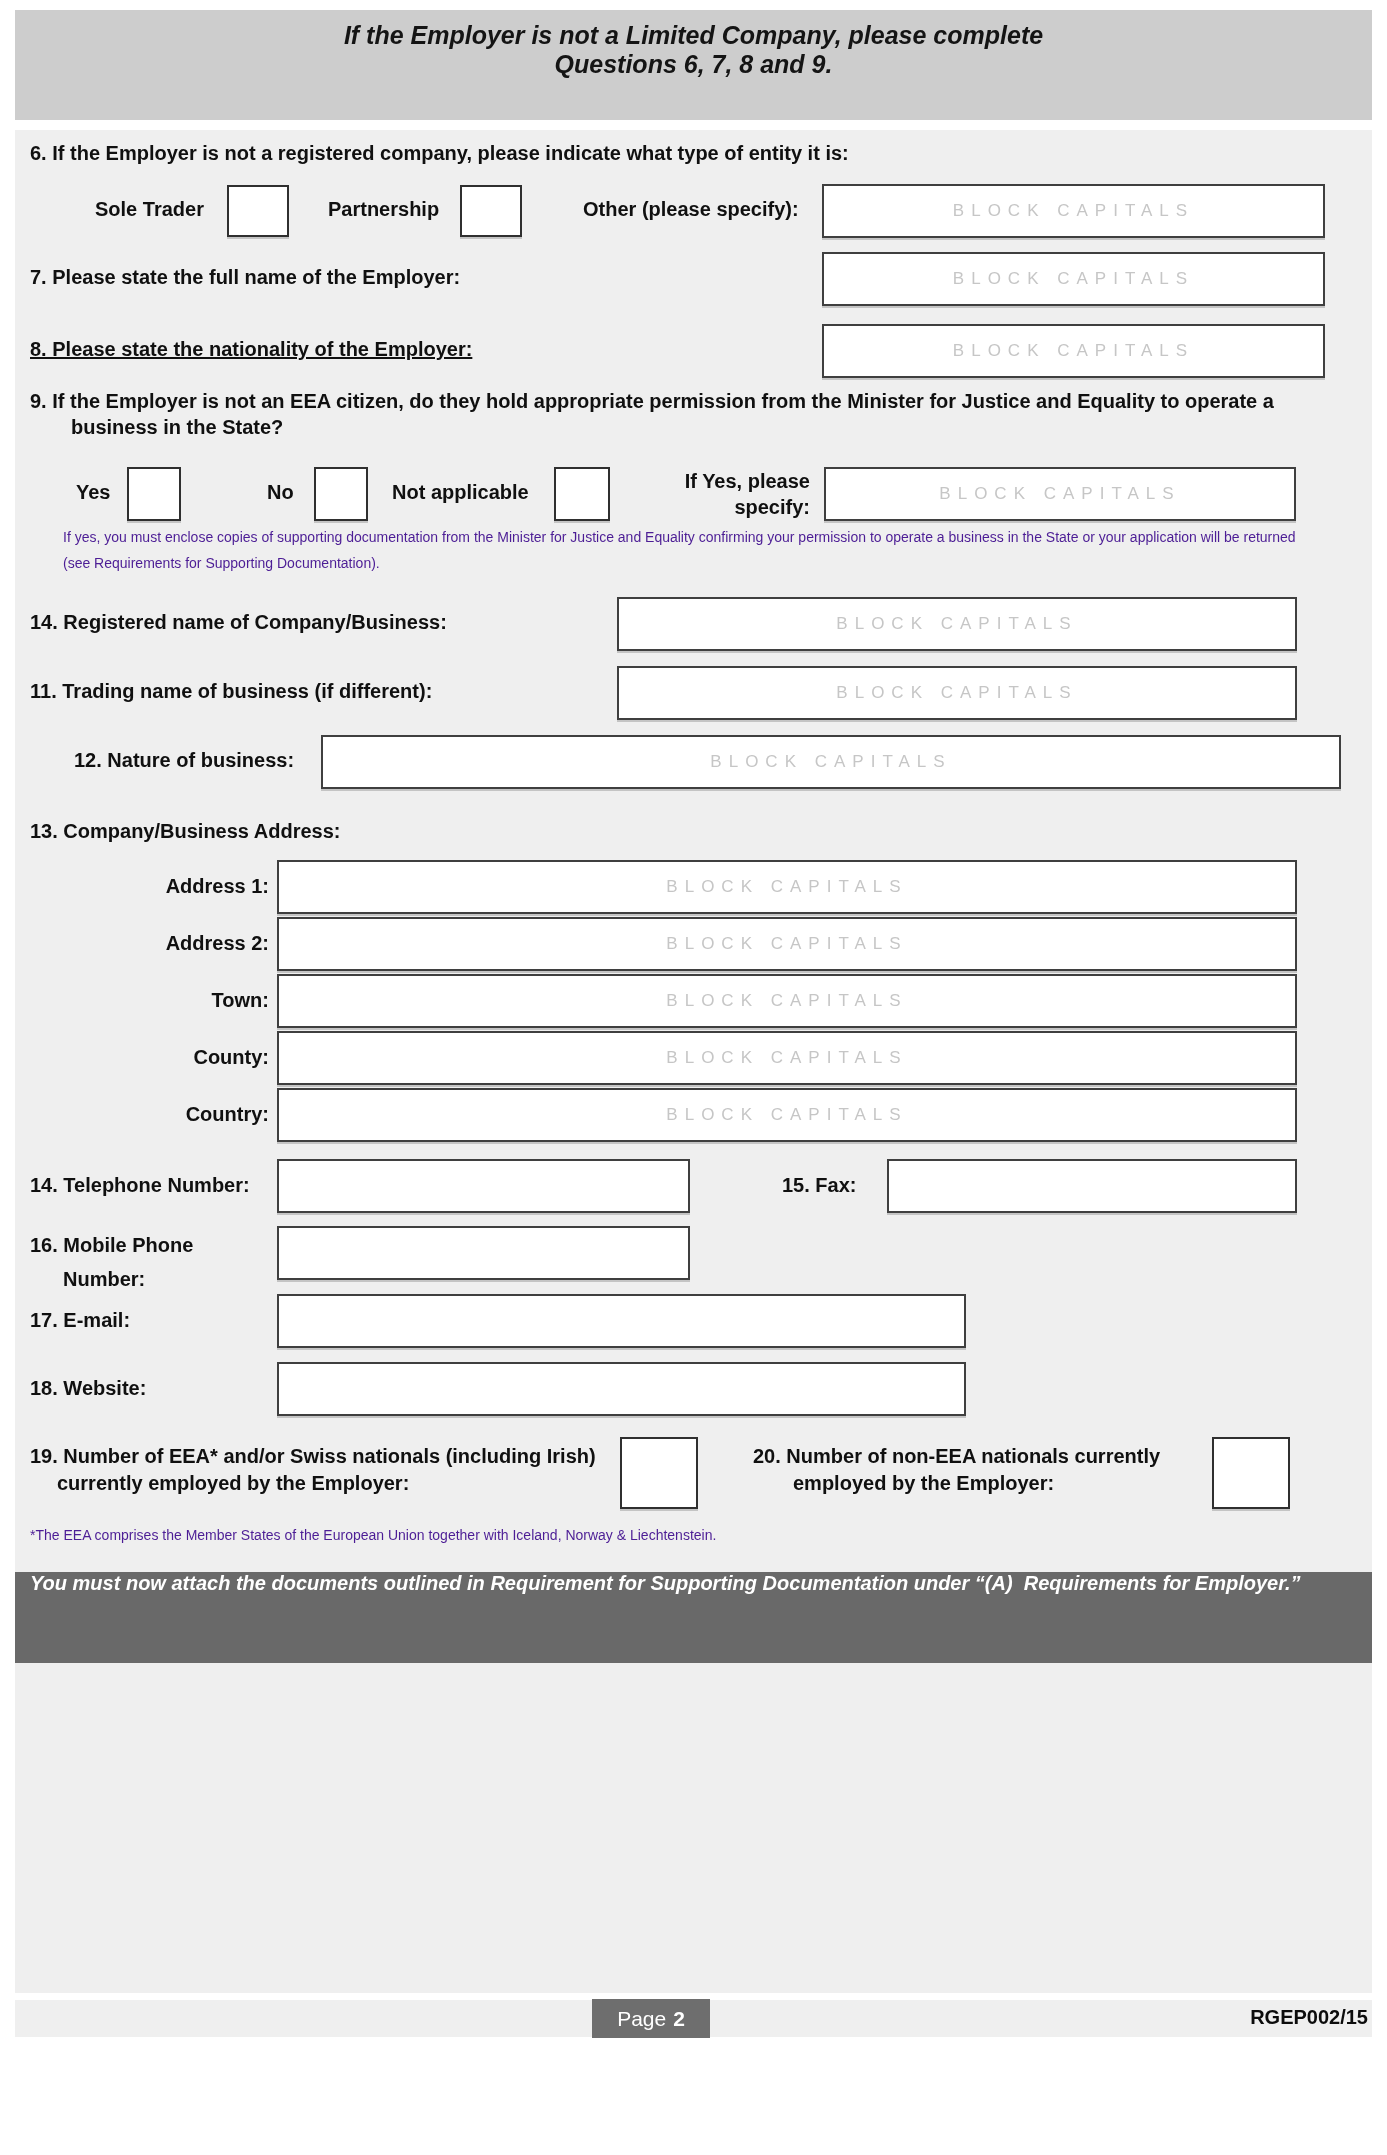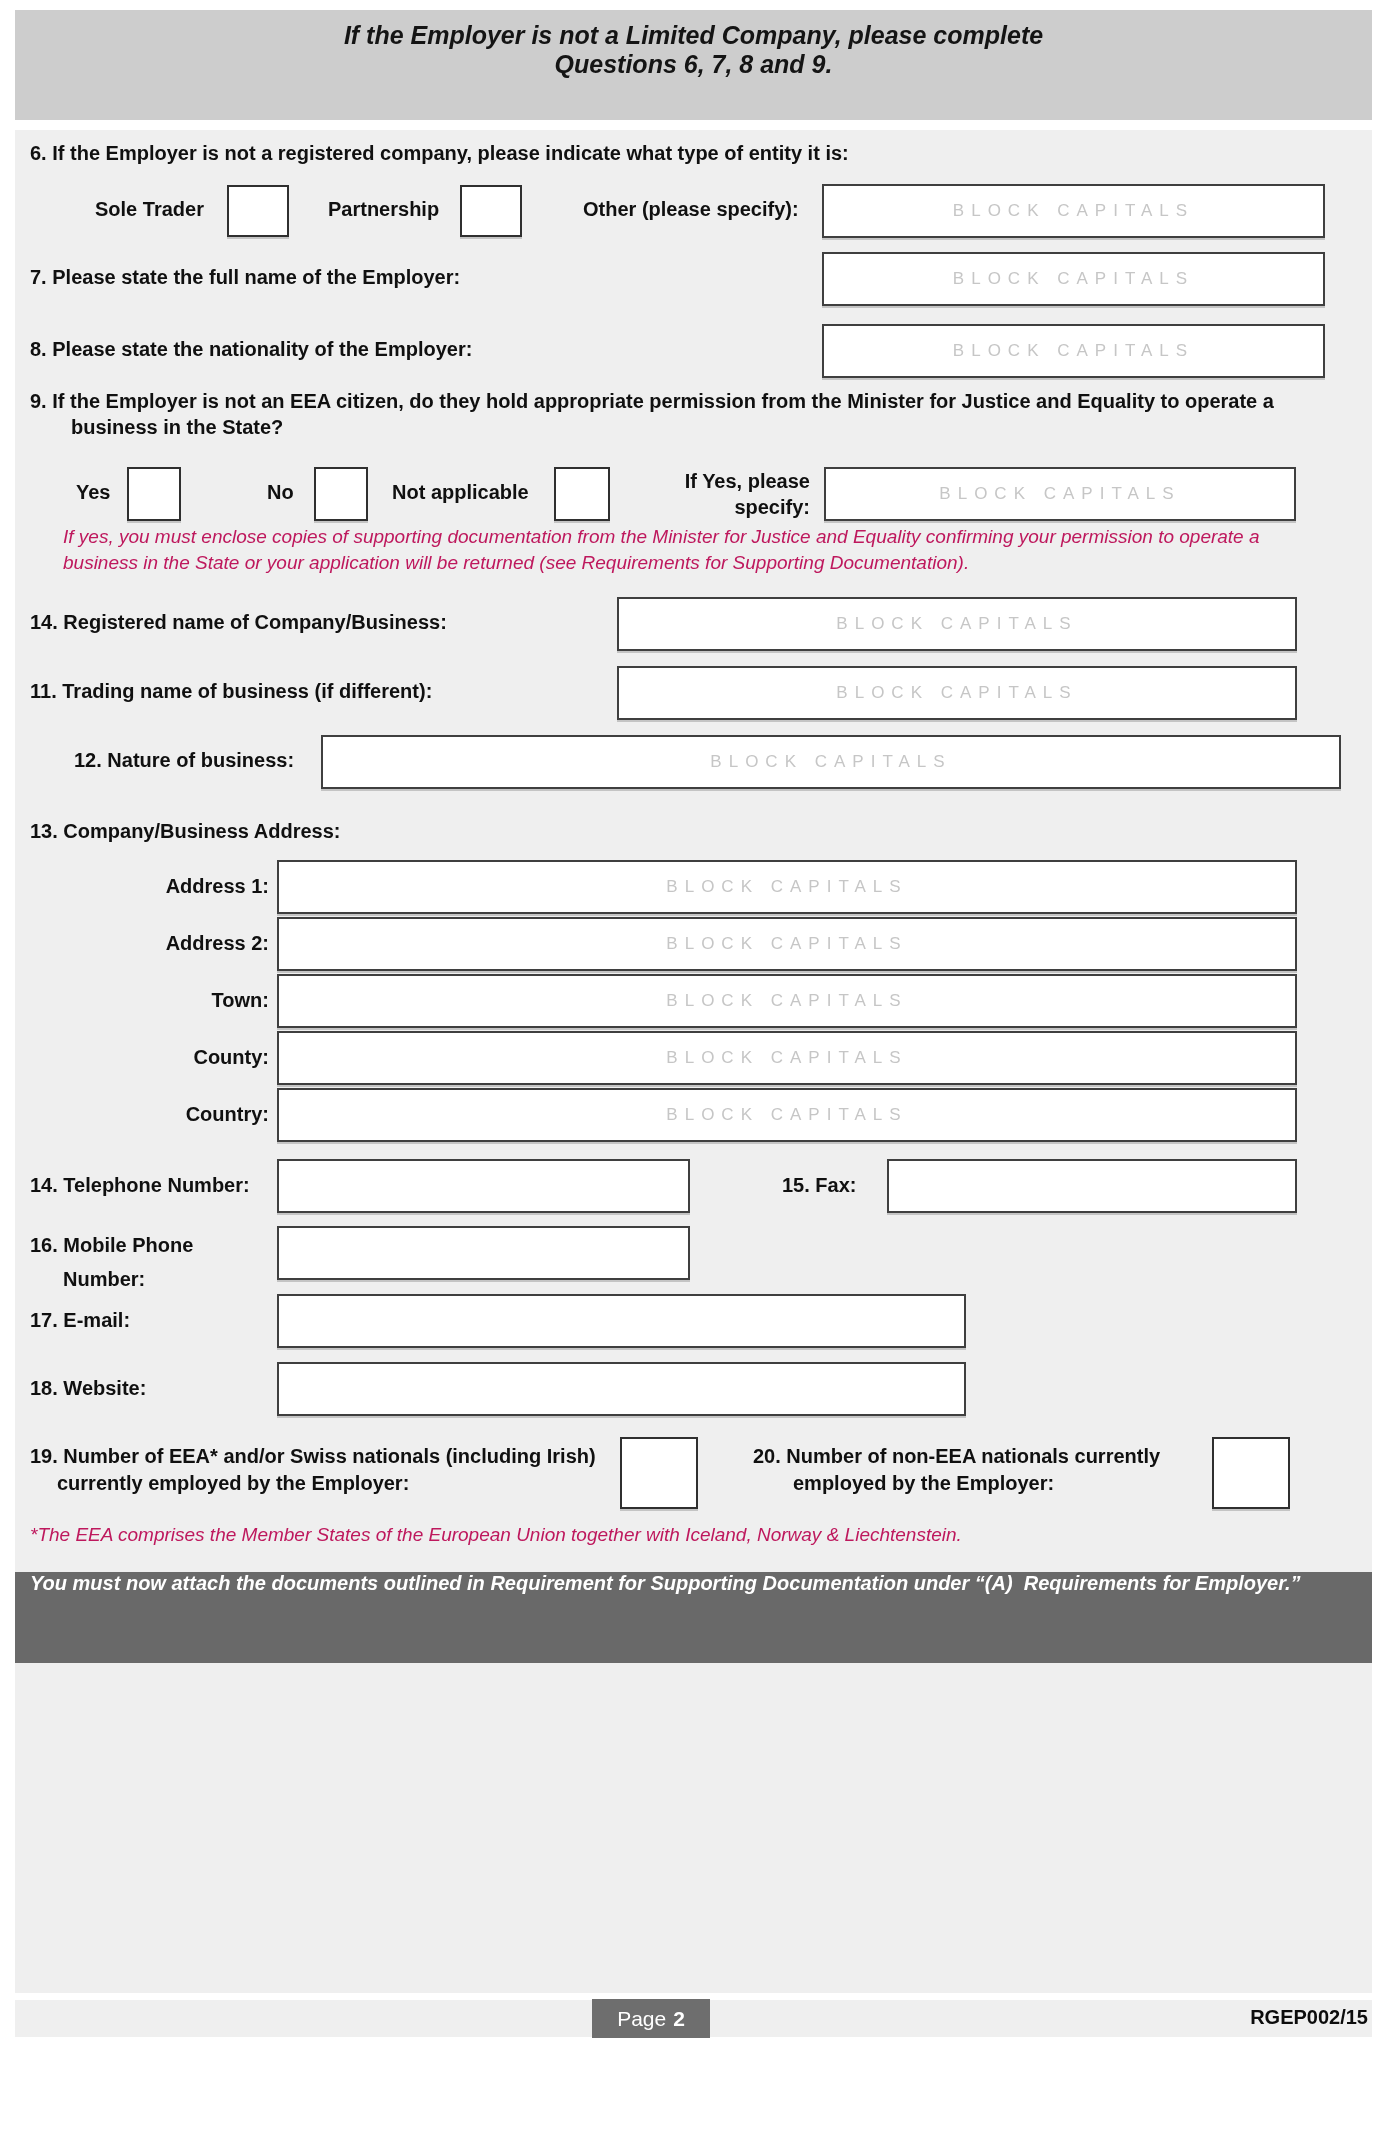--- a/index.html
+++ b/index.html
@@ -30,21 +30,21 @@
   }
   .tbox::placeholder { color:#c6c6c6; letter-spacing:7px; font-size:17px; opacity:1; }
 
   .cbox {
     position:absolute; background:#ffffff; border:2px solid #2f2f2f;
     box-shadow:0 2px 0 rgba(0,0,0,0.18);
   }
 
   .vcenter-label { position:absolute; font-size:20px; font-weight:bold; }
 
-  .note-italic { position:absolute; font-size:19px; font-style:italic; line-height:26px; color:#be185d; }
+  .note-italic { position:absolute; font-size:14px; line-height:26px; color:#4c1d95; }
 
   .addr-label { position:absolute; left:0; width:254px; text-align:right; font-size:20px; font-weight:bold; }
 
   .hang { white-space:normal; }
 
   .dark-band {
     position:absolute; left:0; top:1442px; width:1357px; height:91px; background:#696969;
     display:flex; align-items:flex-start; padding-left:15px;
   }
   .dark-band .notice {
@@ -85,21 +85,21 @@
       <span class="vcenter-label" style="left:568px; top:15px;">Other (please specify):</span>
       <input class="tbox" style="left: 807px; top: 1px; width: 503px; height: 54px;" placeholder="BLOCK CAPITALS">
     </div>
 
     <div class="row" style="top:121px; height:56px;">
       <span class="vcenter-label" style="left:15px; top:15px;">7. Please state the full name of the Employer:</span>
       <input class="tbox" style="left: 807px; top: 1px; width: 503px; height: 54px;" placeholder="BLOCK CAPITALS">
     </div>
 
     <div class="row" style="top:193px; height:56px;">
-      <span class="vcenter-label" style="left:15px; top:15px;">8. Please state the nationality of the Employer:</span>
+      <span class="vcenter-label" style="left:15px; top:15px;text-decoration:underline;">8. Please state the nationality of the Employer:</span>
       <input class="tbox" style="left: 807px; top: 1px; width: 503px; height: 54px;" placeholder="BLOCK CAPITALS">
     </div>
 
     <div class="qlabel hang" style="left:0; top:258px; width:1320px; padding-left:56px; text-indent:-41px;">9. If the Employer is not an EEA citizen, do they hold appropriate permission from the Minister for Justice and Equality to operate a business in the State?</div>
     <div class="row" style="top:336px; height:56px;">
       <span class="vcenter-label" style="left:61px; top:15px;">Yes</span>
       <div class="cbox" style="left:112px; top:1px; width:54px; height:54px;"></div>
       <span class="vcenter-label" style="left:252px; top:15px;">No</span>
       <div class="cbox" style="left:299px; top:1px; width:54px; height:54px;"></div>
       <span class="vcenter-label" style="left:377px; top:15px;">Not applicable</span>

